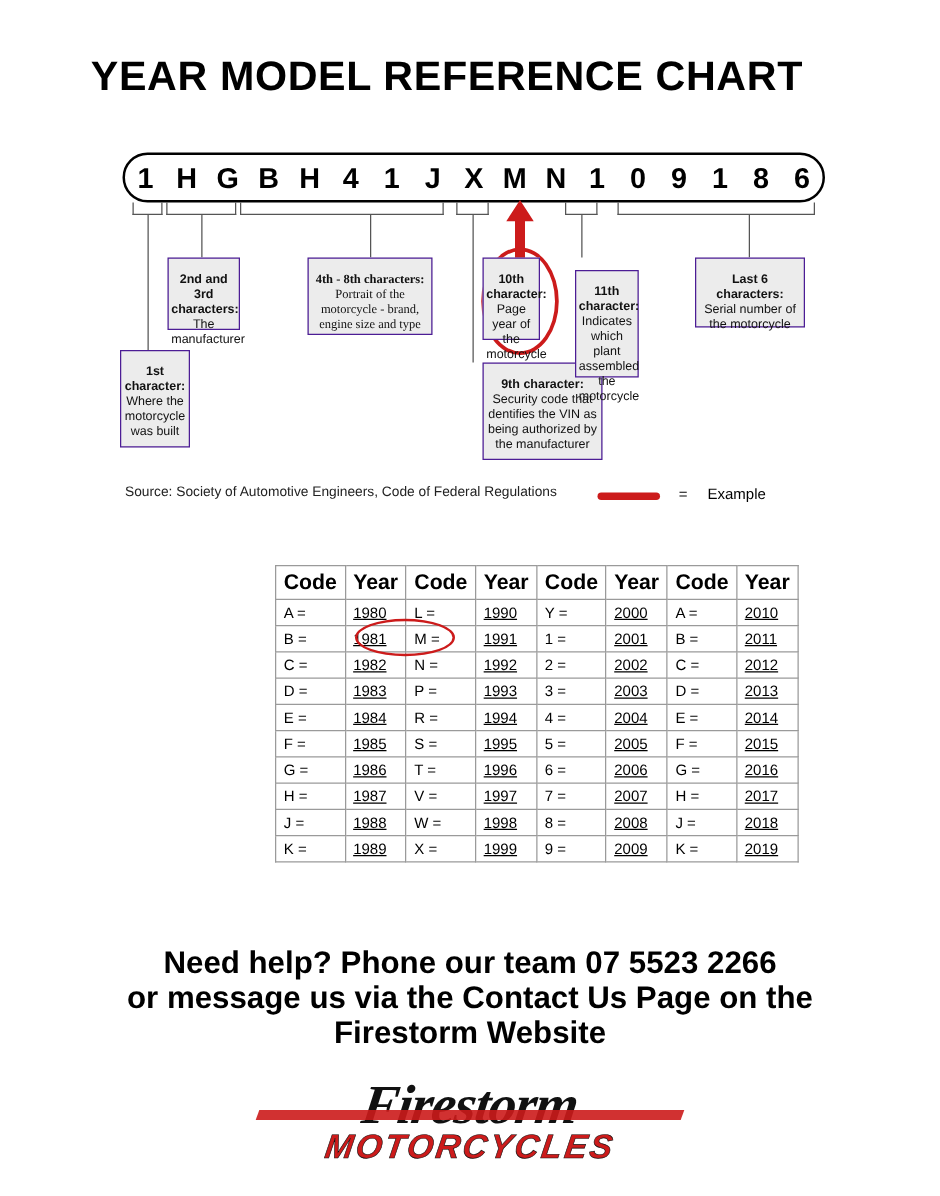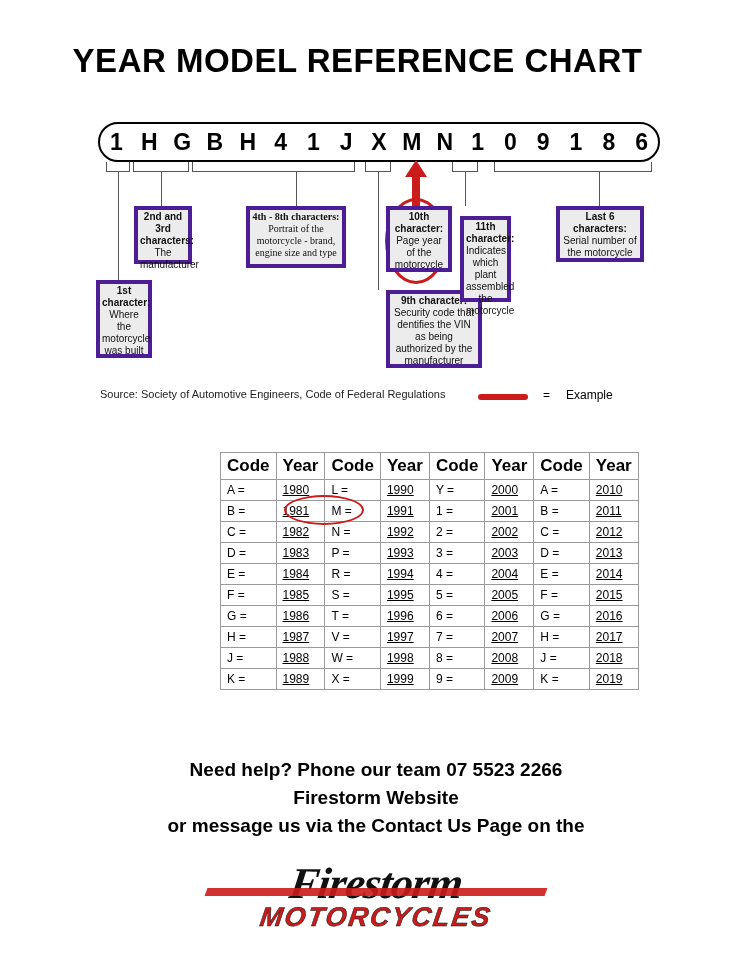--- a/index.html
+++ b/index.html
@@ -60,26 +60,26 @@
   .stem {
     position: absolute;
     border-left: 1px solid #555;
     width: 0;
   }
 
   
   .callout {
     position: absolute;
     background: #ececec;
-    border: 4px solid #4c1d95;
+    border: 1px solid #4c1d95;
     box-sizing: border-box;
     text-align: center;
     font-size: 10px;
     line-height: 12px;
-    padding: 1px 2px;
+    padding: 11px 2px;
     color: #111;
   }
   .callout b {
     font-weight: bold;
   }
 
   
   #red-arrow {
     position: absolute;
     left: 404px;
@@ -162,21 +162,21 @@
     pointer-events: none;
   }
 
   
   #help-block {
     position: absolute;
     top: 756px;
     left: 0;
     width: 752px;
     text-align: center;
-    font-size: 19px;
+    font-size: 25px;
     font-weight: bold;
     line-height: 28px;
   }
 
   
   #logo {
     position: absolute;
     top: 858px;
     left: 196px;
     width: 360px;
@@ -283,21 +283,21 @@
 <div class="callout" style="left:246px; top:206px; width:100px; height:62px;font-family:Liberation Serif, serif;">
   <b>4th - 8th characters:</b><br>
   <span>Portrait of the motorcycle - brand, engine size and type</span>
 </div>
 
 <div class="callout" style="left:338px; top:290px; width:96px; height:78px;margin-left:48px;">
   <b>9th character:</b><br>
   <span>Security code that dentifies the VIN as being authorized by the manufacturer</span>
 </div>
 
-<div class="callout" style="left:386px; top:206px; width:66px; height:66px;">
+<div class="callout" style="left:386px; top:206px; width:46px; height:66px;">
   <b>10th character:</b><br>
   <span>Page year of the motorcycle</span>
 </div>
 
 <div class="callout" style="left:460px; top:216px; width:51px; height:86px;">
   <b>11th character:</b><br>
   <span>Indicates which plant assembled the motorcycle</span>
 </div>
 
 <div class="callout" style="left:556px; top:206px; width:88px; height:56px;">
@@ -423,21 +423,21 @@
       <td class="year-cell">2009</td>
       <td class="code-cell">K =</td>
       <td class="year-cell">2019</td>
     </tr>
   </tbody>
 </table>
 <div id="table-ellipse"></div>
 
 <div id="help-block">
   <div>Need help?  Phone our team 07 5523 2266</div>
+  <div>or message us via the Contact Us Page on the</div>
   <div>Firestorm Website</div>
-  <div>or message us via the Contact Us Page on the</div>
 </div>
 
 <div id="logo">
   <div id="logo-word1">Firestorm</div>
   <div id="logo-swoosh"></div>
   <div id="logo-word2">MOTORCYCLES</div>
 </div>
 
 </body></html>

